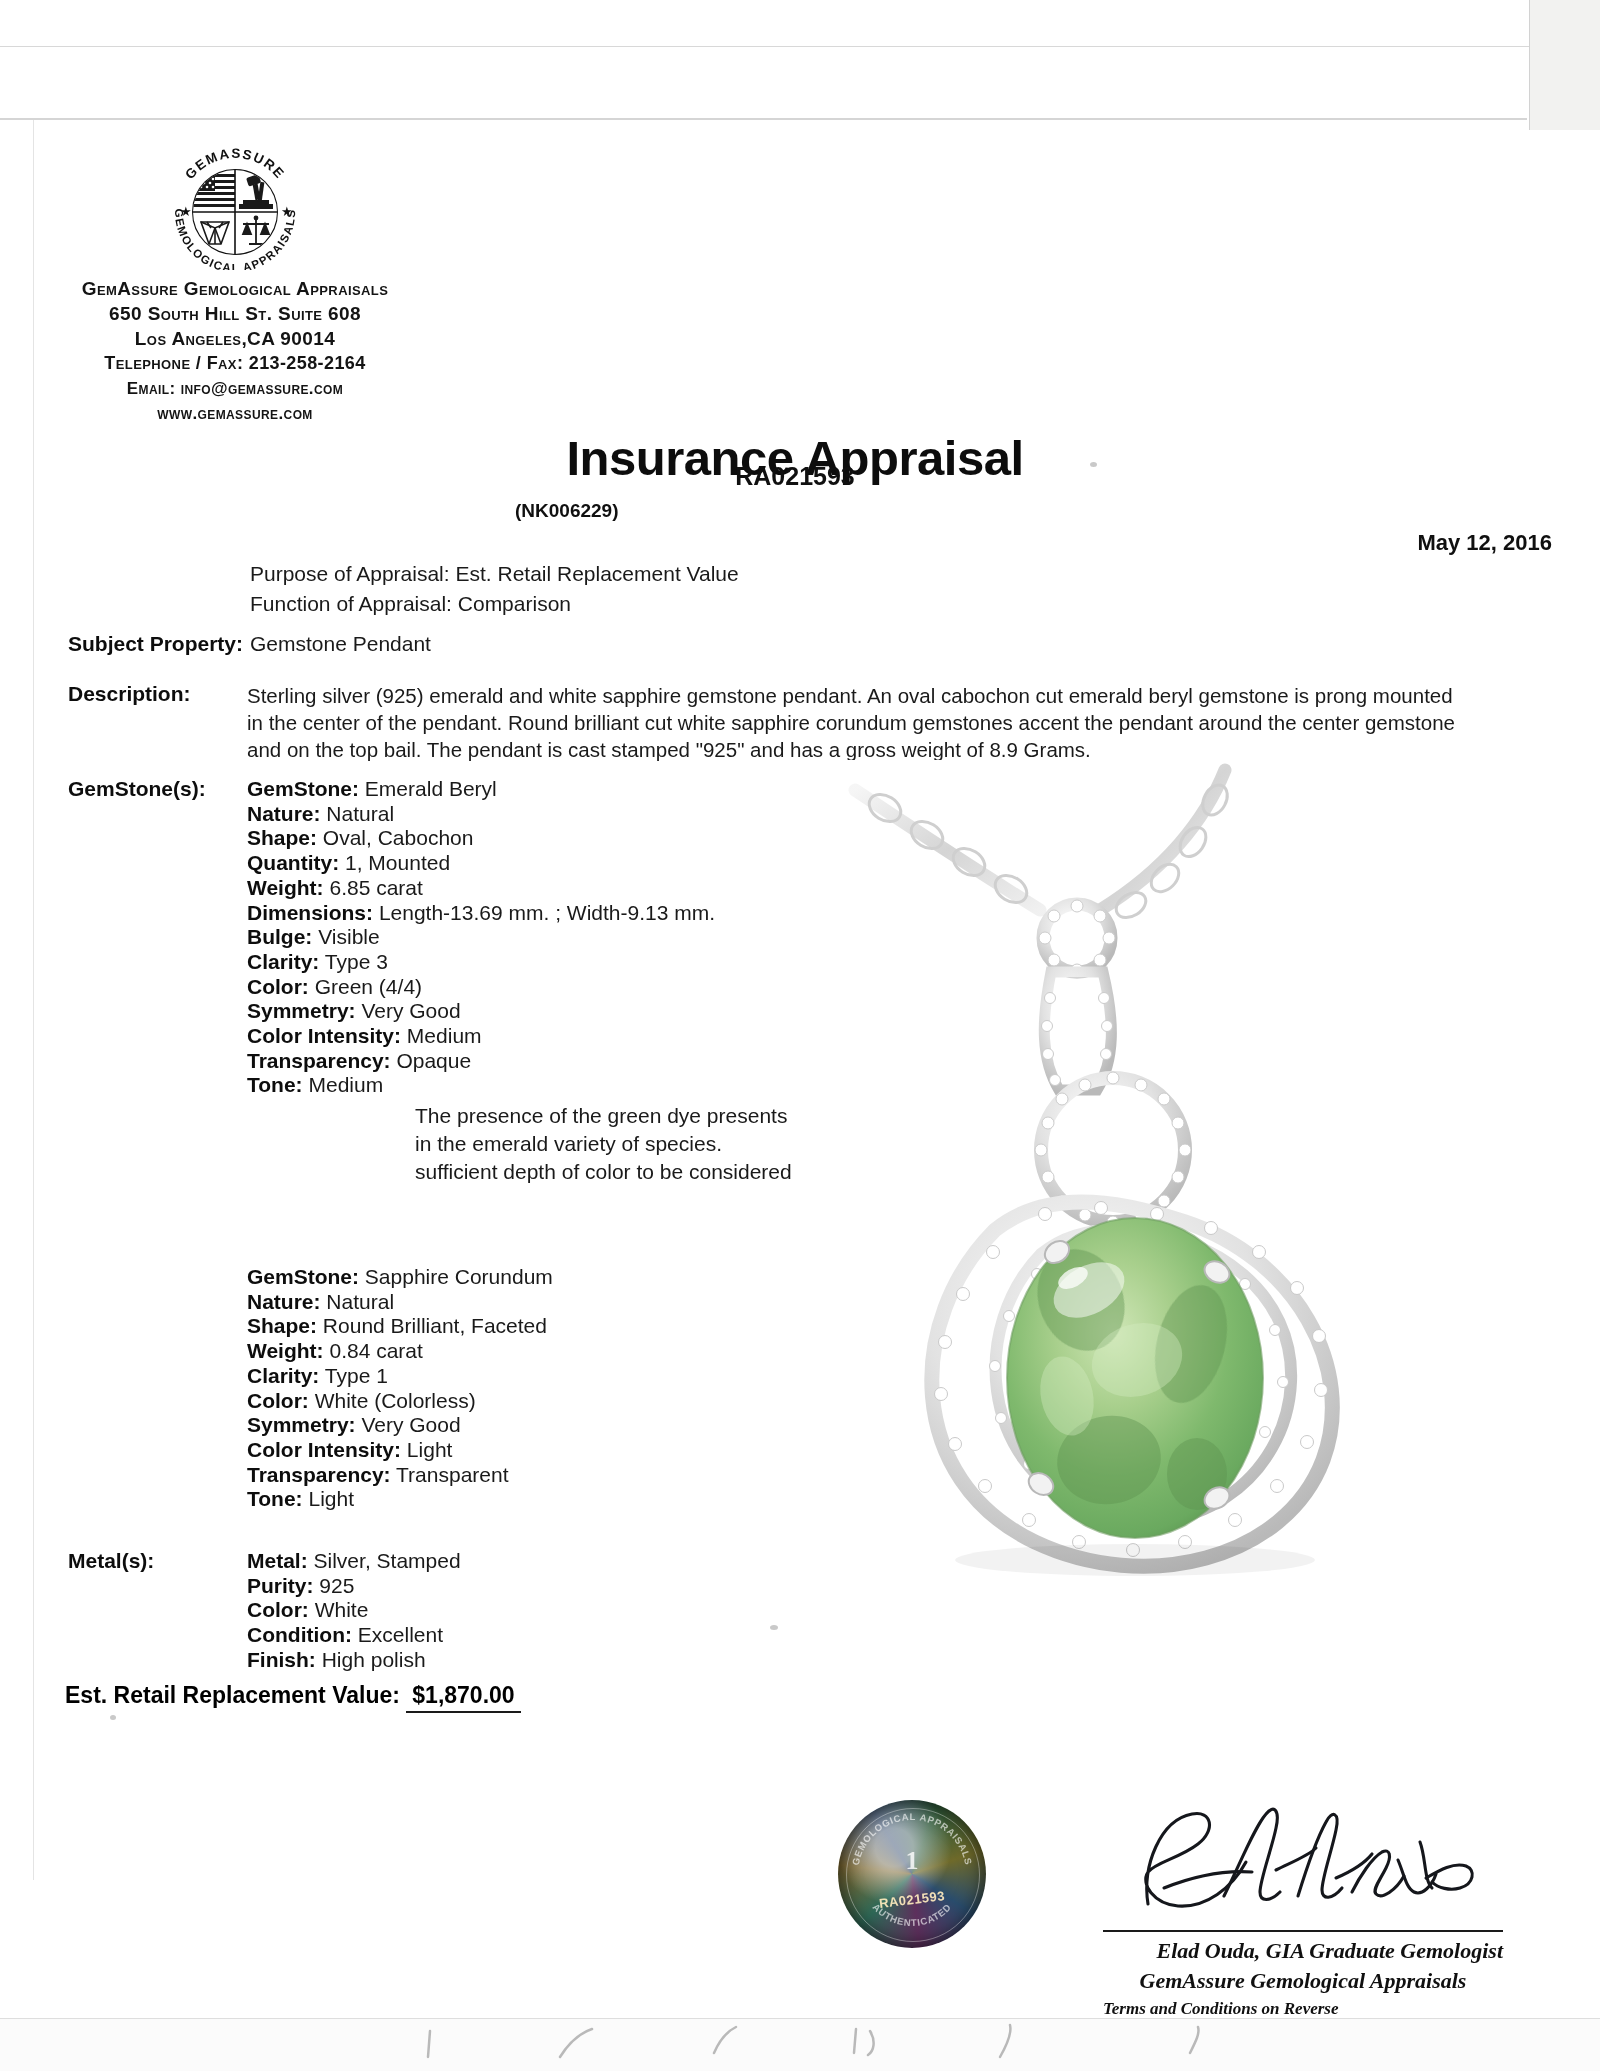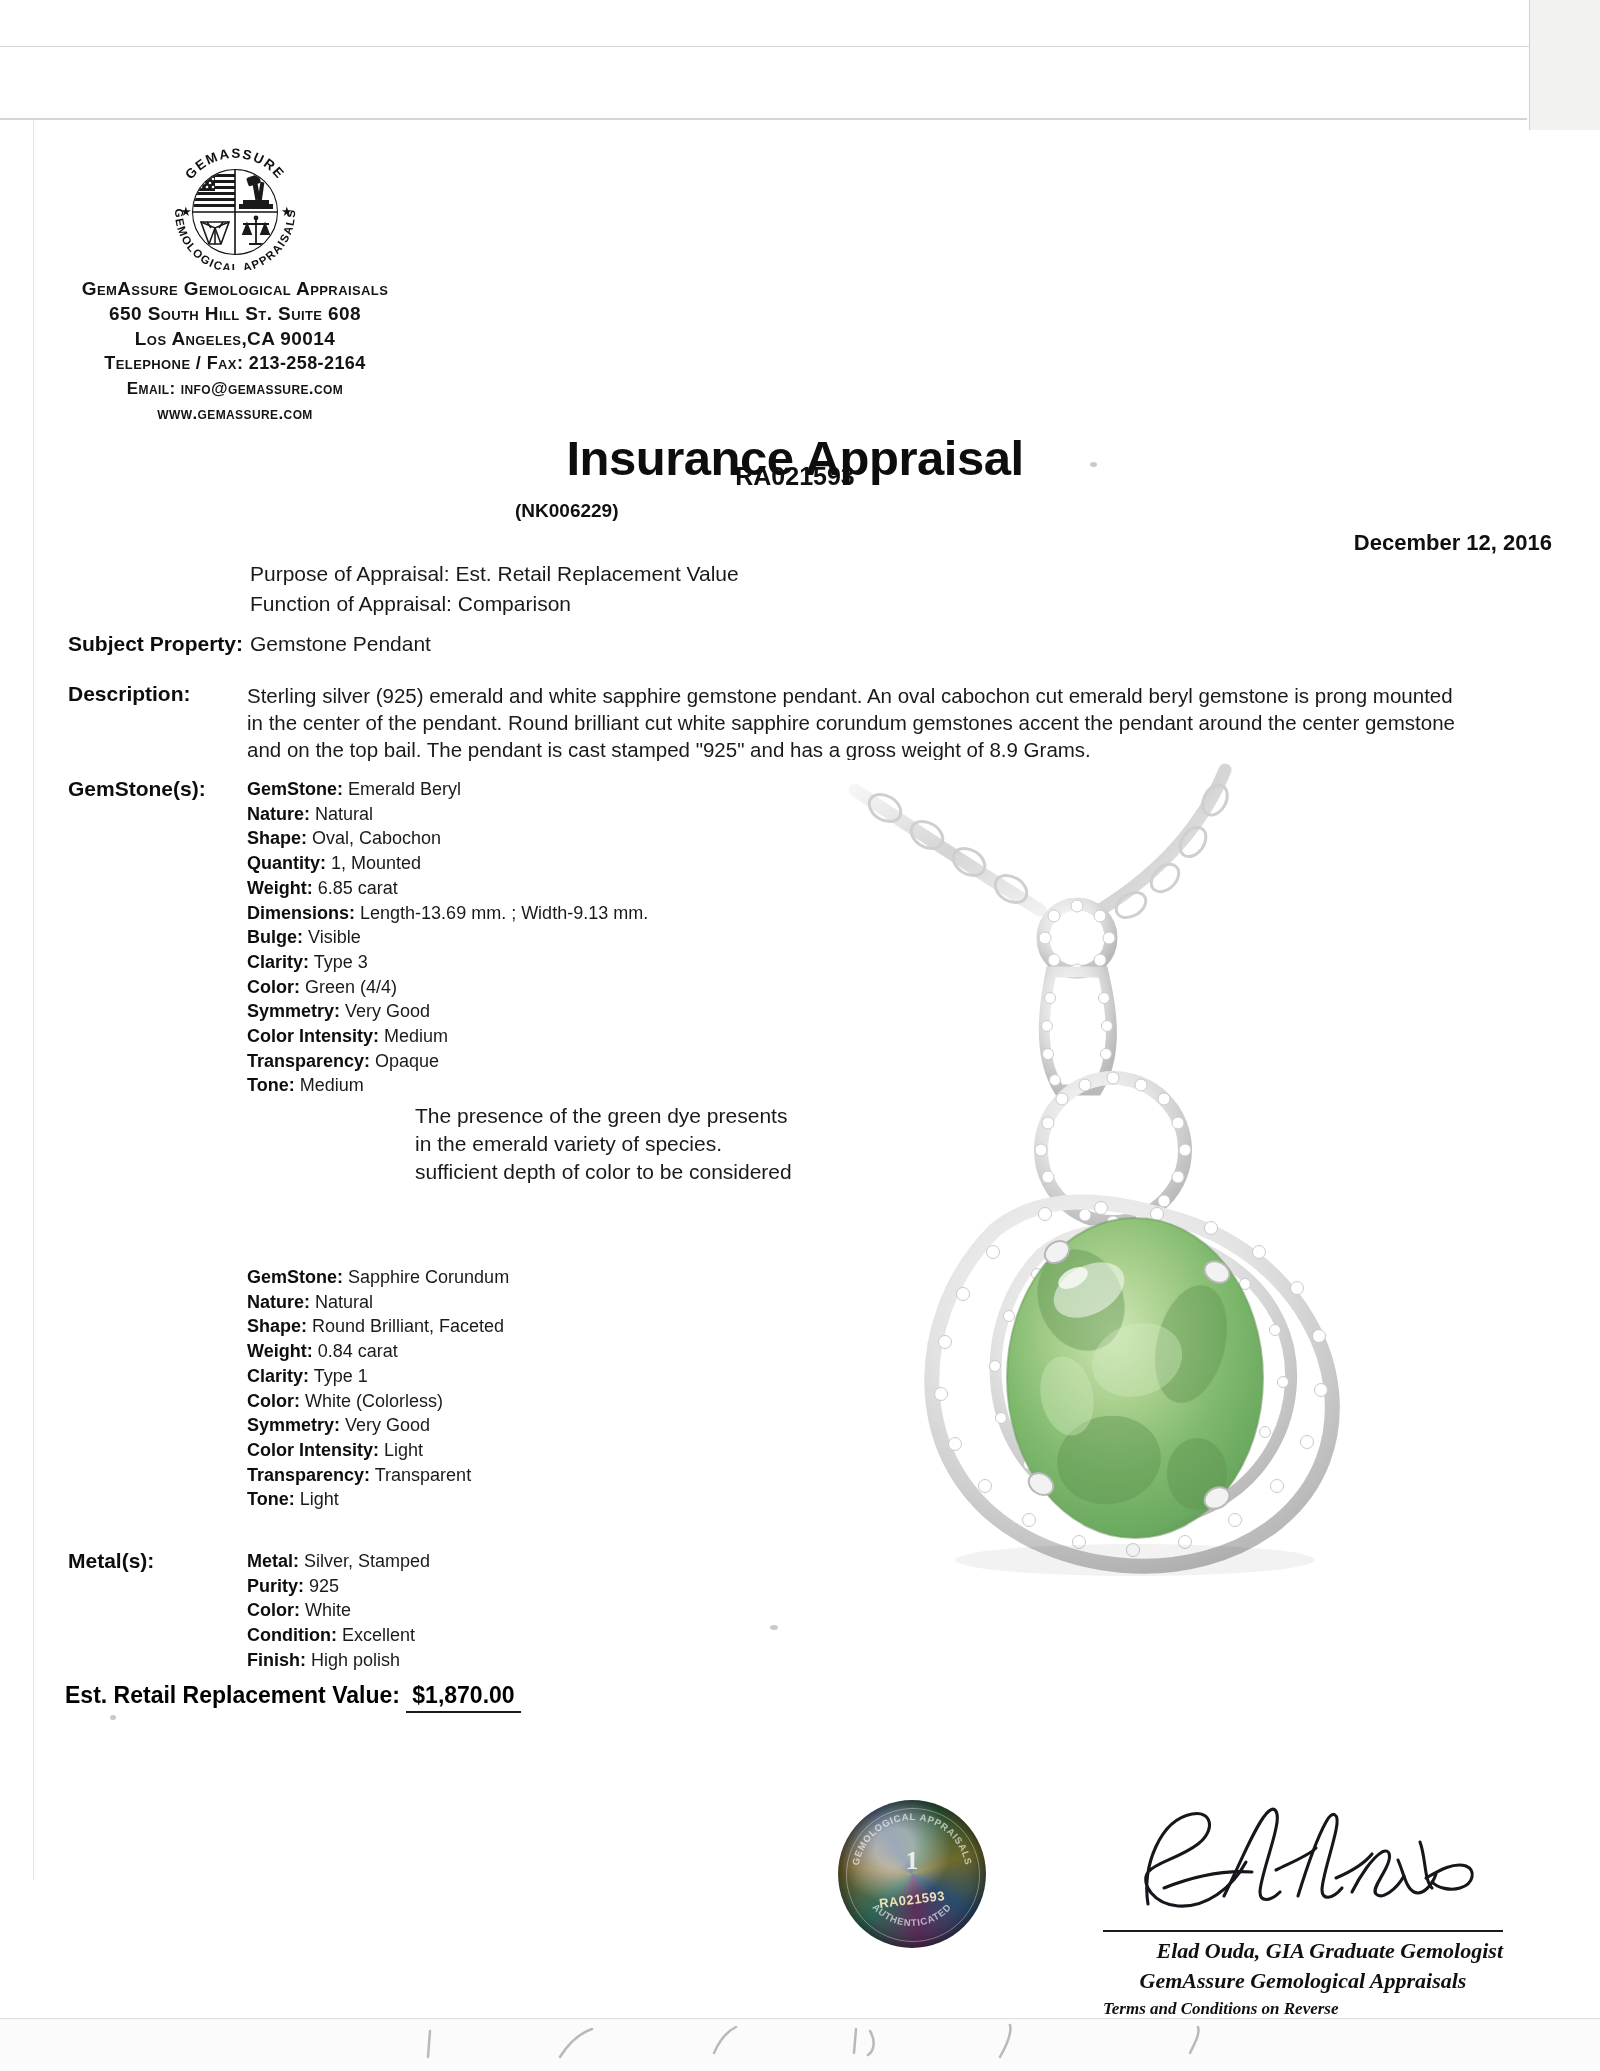--- a/index.html
+++ b/index.html
@@ -50,21 +50,21 @@
   .subject-lbl{left:68px;top:632px;}
   .subject-val{left:250px;top:632px;}
 
   .desc-lbl{left:68px;top:682px;}
   .desc-body{position:absolute;left:247px;top:682px;width:1215px;font-size:20.5px;
     line-height:27px;color:#1a1a1a;text-align:left;}
 
   .gem-lbl{left:68px;top:777px;}
   .metal-lbl{left:68px;top:1549px;}
 
-  .speclist{position:absolute;font-size:18px;line-height:24.7px;color:#1a1a1a;}
+  .speclist{position:absolute;font-size:21px;line-height:24.7px;color:#1a1a1a;}
   .speclist b{font-weight:bold;color:#0d0d0d;}
   .gem1{left:247px;top:777px;}
   .gem2{left:247px;top:1265px;}
   .metal1{left:247px;top:1549px;}
 
   .enh{position:absolute;left:247px;top:1102px;font-size:21px;line-height:28px;color:#1a1a1a;}
   .enh .ehead{font-weight:bold;color:#0d0d0d;}
   .enh .cont{display:block;padding-left:168px;}
 
   .value-row{position:absolute;left:65px;top:1682px;font-size:23px;font-weight:bold;color:#000000;}
@@ -215,21 +215,21 @@
       <div class="cl-3 smallcaps">Los Angeles,CA 90014</div>
       <div class="cl-4 smallcaps">Telephone / Fax: 213-258-2164</div>
       <div class="cl-5 smallcaps">Email: info@gemassure.com</div>
       <div class="cl-6 smallcaps">www.gemassure.com</div>
     </div>
   </div>
 
   <div class="title">Insurance Appraisal</div>
   <div class="ref1">RA021593</div>
   <div class="ref2">(NK006229)</div>
-  <div class="date">December 12, 2016</div>
+  <div class="date">May 12, 2016</div>
   <div class="purpose">Purpose of Appraisal: Est. Retail Replacement Value</div>
   <div class="function">Function of Appraisal: Comparison</div>
 
   <div class="lbl subject-lbl">Subject Property:</div>
   <div class="txt subject-val">Gemstone Pendant</div>
 
   <div class="lbl desc-lbl">Description:</div>
   <div class="desc-body">Sterling silver (925) emerald and white sapphire gemstone pendant. An oval cabochon cut emerald beryl gemstone is prong mounted in the center of the pendant. Round brilliant cut white sapphire corundum gemstones accent the pendant around the center gemstone and on the top bail. The pendant is cast stamped "925" and has a gross weight of 8.9 Grams.</div>
 
   <div class="lbl gem-lbl">GemStone(s):</div>

